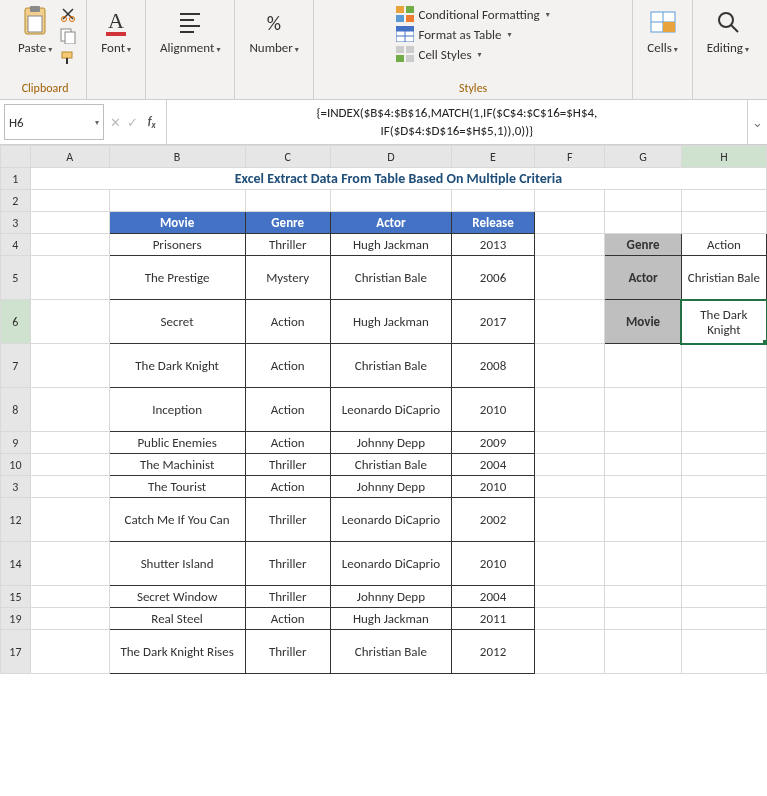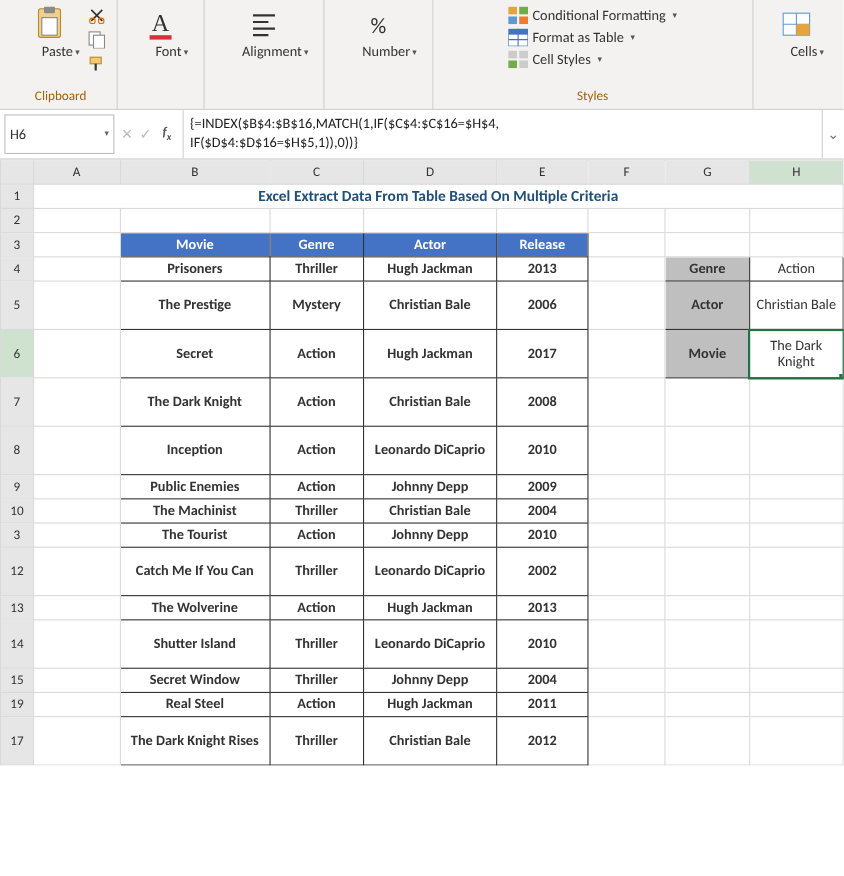--- a/index.html
+++ b/index.html
@@ -41,36 +41,37 @@
     padding-bottom: 2px;
   }
   .big-btn {
     display: flex;
     flex-direction: column;
     align-items: center;
     padding: 2px 6px;
     gap: 2px;
     cursor: default;
   }
-  .big-btn .lbl { font-size: 13px; color: #333; margin-left: 20px; }
+  .big-btn .lbl { font-size: 13px; color: #333; }
   .tri { font-size: 8px; color: #555; margin-left: 2px; vertical-align: middle;}
   .mini-col { display: flex; flex-direction: column; gap: 6px; align-items: center; padding: 2px 2px; }
   .styles-list { display: flex; flex-direction: column; gap: 4px; padding: 2px 4px; font-size: 13px; color: #333;}
   .styles-list .row { display: flex; align-items: center; gap: 4px; white-space: nowrap; }
 
   
   .icon { display: inline-block; }
   .icon svg { display: block; }
 
   
   .formula-bar {
     display: flex;
     align-items: stretch;
     border-bottom: 1px solid #cfcfcf;
     background: #fff;
+    text-align: center;
   }
   .name-box {
     width: 100px;
     border: 1px solid #bdbdbd;
     margin: 4px 0 4px 4px;
     display: flex;
     align-items: center;
     padding: 2px 4px;
     font-size: 13px;
     background: #fff;
@@ -109,21 +110,21 @@
     font-size: 12px;
   }
   th.rowhdr { width: 28px; background: #e6e6e6;}
   th.colhdr { height: 20px; }
   td .cell { padding: 2px 4px; display:flex; align-items:center; justify-content:center; height:100%; }
   tr { height: 22px; }
 
   
   .title-text { color: #1f4e79; font-weight: bold; text-align: left; padding-left: 6px; font-size: 14px;}
   .tbl-hdr { background: #4472c4 !important; color: #fff; font-weight: bold; border:1px solid #333 !important;}
-  .tbl-cell { border:1px solid #333 !important; background:#fff;font-weight:bold; }
+  .tbl-cell { border:1px solid #333 !important; background:#fff; }
   .lookup-hdr { background:#bfbfbf !important; border:1px solid #333 !important; font-weight:bold;}
   .lookup-val { background:#fff !important; border:1px solid #333 !important;}
   .active-cell { outline: 2px solid #217346; outline-offset:-1px; position: relative;}
   .fill-handle { position:absolute; right:-3px; bottom:-3px; width:6px; height:6px; background:#217346;}
 
   .watermark {
     position: absolute;
     left: 280px;
     top: 600px;
     font-size: 12px;
@@ -276,20 +277,34 @@
               <line x1="14" y1="6" x2="14" y2="26" stroke="#5b9bd5"></line>
               <rect x="14" y="16" width="12" height="10" fill="#e8a33d"></rect>
             </svg>
         </span>
         <span class="lbl"><span>Cells</span><span class="tri">▾</span></span>
       </div>
     </div>
     <div class="group-label">&nbsp;</div>
   </div>
 
+  <div class="ribbon-group">
+    <div class="group-content">
+      <div class="big-btn">
+        <span class="icon">
+          <svg width="28" height="32">
+              <circle cx="12" cy="14" r="7" fill="none" stroke="#333" stroke-width="2"></circle>
+              <line x1="17" y1="19" x2="24" y2="26" stroke="#333" stroke-width="2"></line>
+            </svg>
+        </span>
+        <span class="lbl"><span>Editing</span><span class="tri">▾</span></span>
+      </div>
+    </div>
+    <div class="group-label">&nbsp;</div>
+  </div>
 </div>
 
 <div class="formula-bar">
   <div class="name-box">
     <span>H6</span>
     <span class="nm-tri">▾</span>
   </div>
   <div class="fbar-btns">
     <span style="color:#bbb">✕</span>
     <span style="color:#bbb">✓</span>
@@ -624,47 +639,20 @@
           <td>
             <div class="cell"></div>
           </td>
           <td>
             <div class="cell"></div>
           </td>
           <td>
             <div class="cell"></div>
           </td>
         </tr>
-        <tr>
-          <th class="rowhdr">13</th>
-          <td>
-            <div class="cell"></div>
-          </td>
-          <td class="tbl-cell">
-            <div class="cell">The Wolverine</div>
-          </td>
-          <td class="tbl-cell">
-            <div class="cell">Action</div>
-          </td>
-          <td class="tbl-cell">
-            <div class="cell">Hugh Jackman</div>
-          </td>
-          <td class="tbl-cell">
-            <div class="cell">2013</div>
-          </td>
-          <td>
-            <div class="cell"></div>
-          </td>
-          <td>
-            <div class="cell"></div>
-          </td>
-          <td>
-            <div class="cell"></div>
-          </td>
-        </tr>
         <tr style="height: 44px;">
           <th class="rowhdr">14</th>
           <td>
             <div class="cell"></div>
           </td>
           <td class="tbl-cell">
             <div class="cell">Shutter Island</div>
           </td>
           <td class="tbl-cell">
             <div class="cell">Thriller</div>

